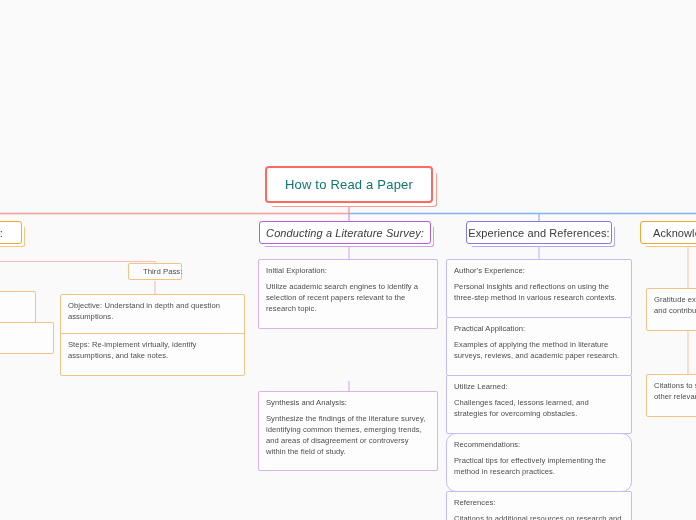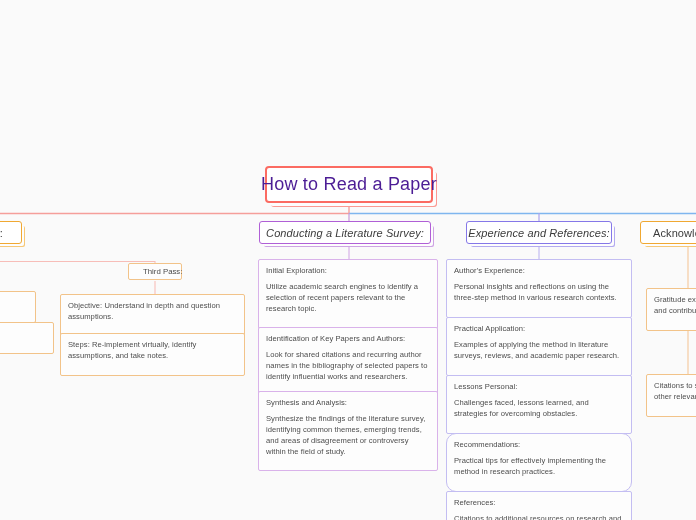--- a/index.html
+++ b/index.html
@@ -45,23 +45,23 @@
     border-width: 2px;
     border-color: #fb6b62;
     border-radius: 4px;
     background: #ffffff;
     box-shadow: 4px 4px 0 -1px #fdfdfd, 5px 5px 0 -1px #fb9a93;
     display: flex;
     align-items: center;
     justify-content: center;
   }
   .node.root .title {
-    font-size: 18px;
+    font-size: 13px;
     letter-spacing: .2px;
-    color: #4c1d95;
+    color: #0f766e;
     white-space: nowrap;
   }
 
   
   .node.head {
     border-width: 1.5px;
     border-radius: 3px;
     background: #ffffff;
     display: flex;
     align-items: center;
@@ -182,46 +182,42 @@
 
   <div class="node head purple" style="left:259px; top:221px; width:172px; height:23px;font-style:italic;">
     <span class="title">Conducting a Literature Survey:</span>
   </div>
 
   <div class="node card purple" style="left:258px; top:259px; width:180px;">
     <p class="lead">Initial Exploration:</p>
     <p class="body">Utilize academic search engines to identify a selection of recent papers relevant to the research topic.</p>
   </div>
 
-  <div class="node card purple" style="left:258px; top:327px; width:180px;">
-    <p class="lead">Identification of Key Papers and Authors:</p>
-    <p class="body">Look for shared citations and recurring author names in the bibliography of selected papers to identify influential works and researchers.</p>
-  </div>
 
   <div class="node card purple" style="left:258px; top:391px; width:180px;">
     <p class="lead">Synthesis and Analysis:</p>
     <p class="body">Synthesize the findings of the literature survey, identifying common themes, emerging trends, and areas of disagreement or controversy within the field of study.</p>
   </div>
 
-  <div class="node head indigo" style="left:466px; top:221px; width:146px; height:23px;font-style:italic;">
+  <div class="node head indigo" style="left:466px; top:221px; width:146px; height:23px;">
     <span class="title">Experience and References:</span>
   </div>
 
   <div class="node card indigo" style="left:446px; top:317px; width:186px;">
     <p class="lead">Practical Application:</p>
     <p class="body">Examples of applying the method in literature surveys, reviews, and academic paper research.</p>
   </div>
 
   <div class="node card indigo" style="left:446px; top:259px; width:186px;">
     <p class="lead">Author's Experience:</p>
     <p class="body">Personal insights and reflections on using the three-step method in various research contexts.</p>
   </div>
 
   <div class="node card indigo" style="left:446px; top:375px; width:186px;">
-    <p class="lead">Lessons Personal:</p>
+    <p class="lead">Utilize Learned:</p>
     <p class="body">Challenges faced, lessons learned, and strategies for overcoming obstacles.</p>
   </div>
 
   <div class="node card indigo" style="left:446px; top:433px; width:186px;border-radius:10px;">
     <p class="lead">Recommendations:</p>
     <p class="body">Practical tips for effectively implementing the method in research practices.</p>
   </div>
 
   <div class="node card indigo" style="left:446px; top:491px; width:186px;">
     <p class="lead">References:</p>

